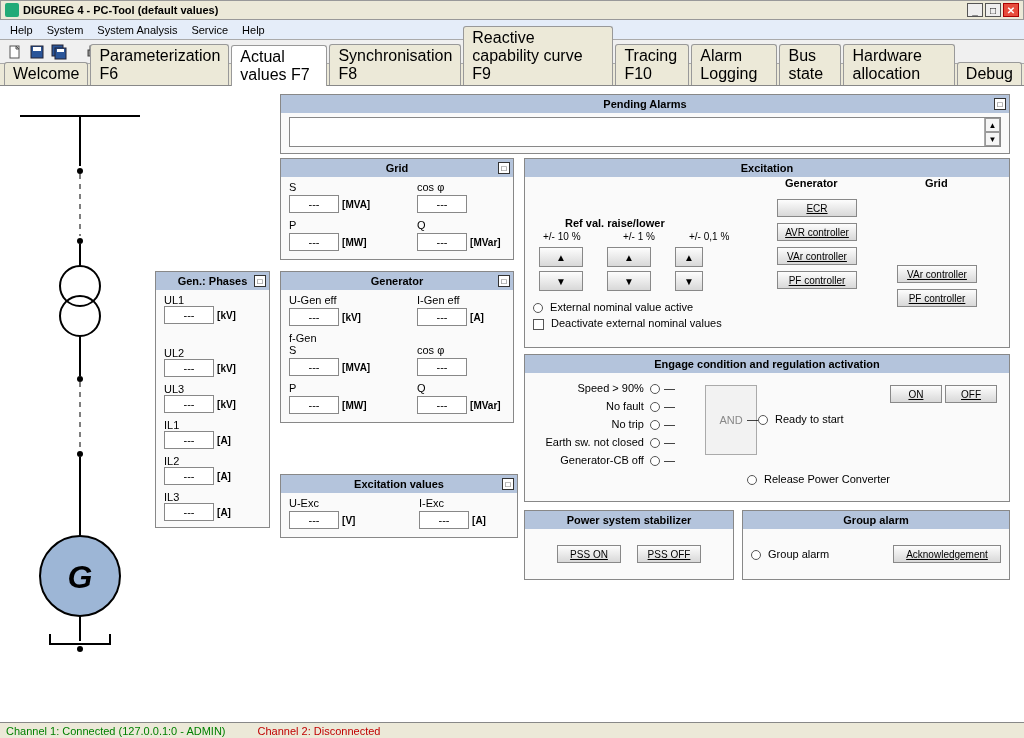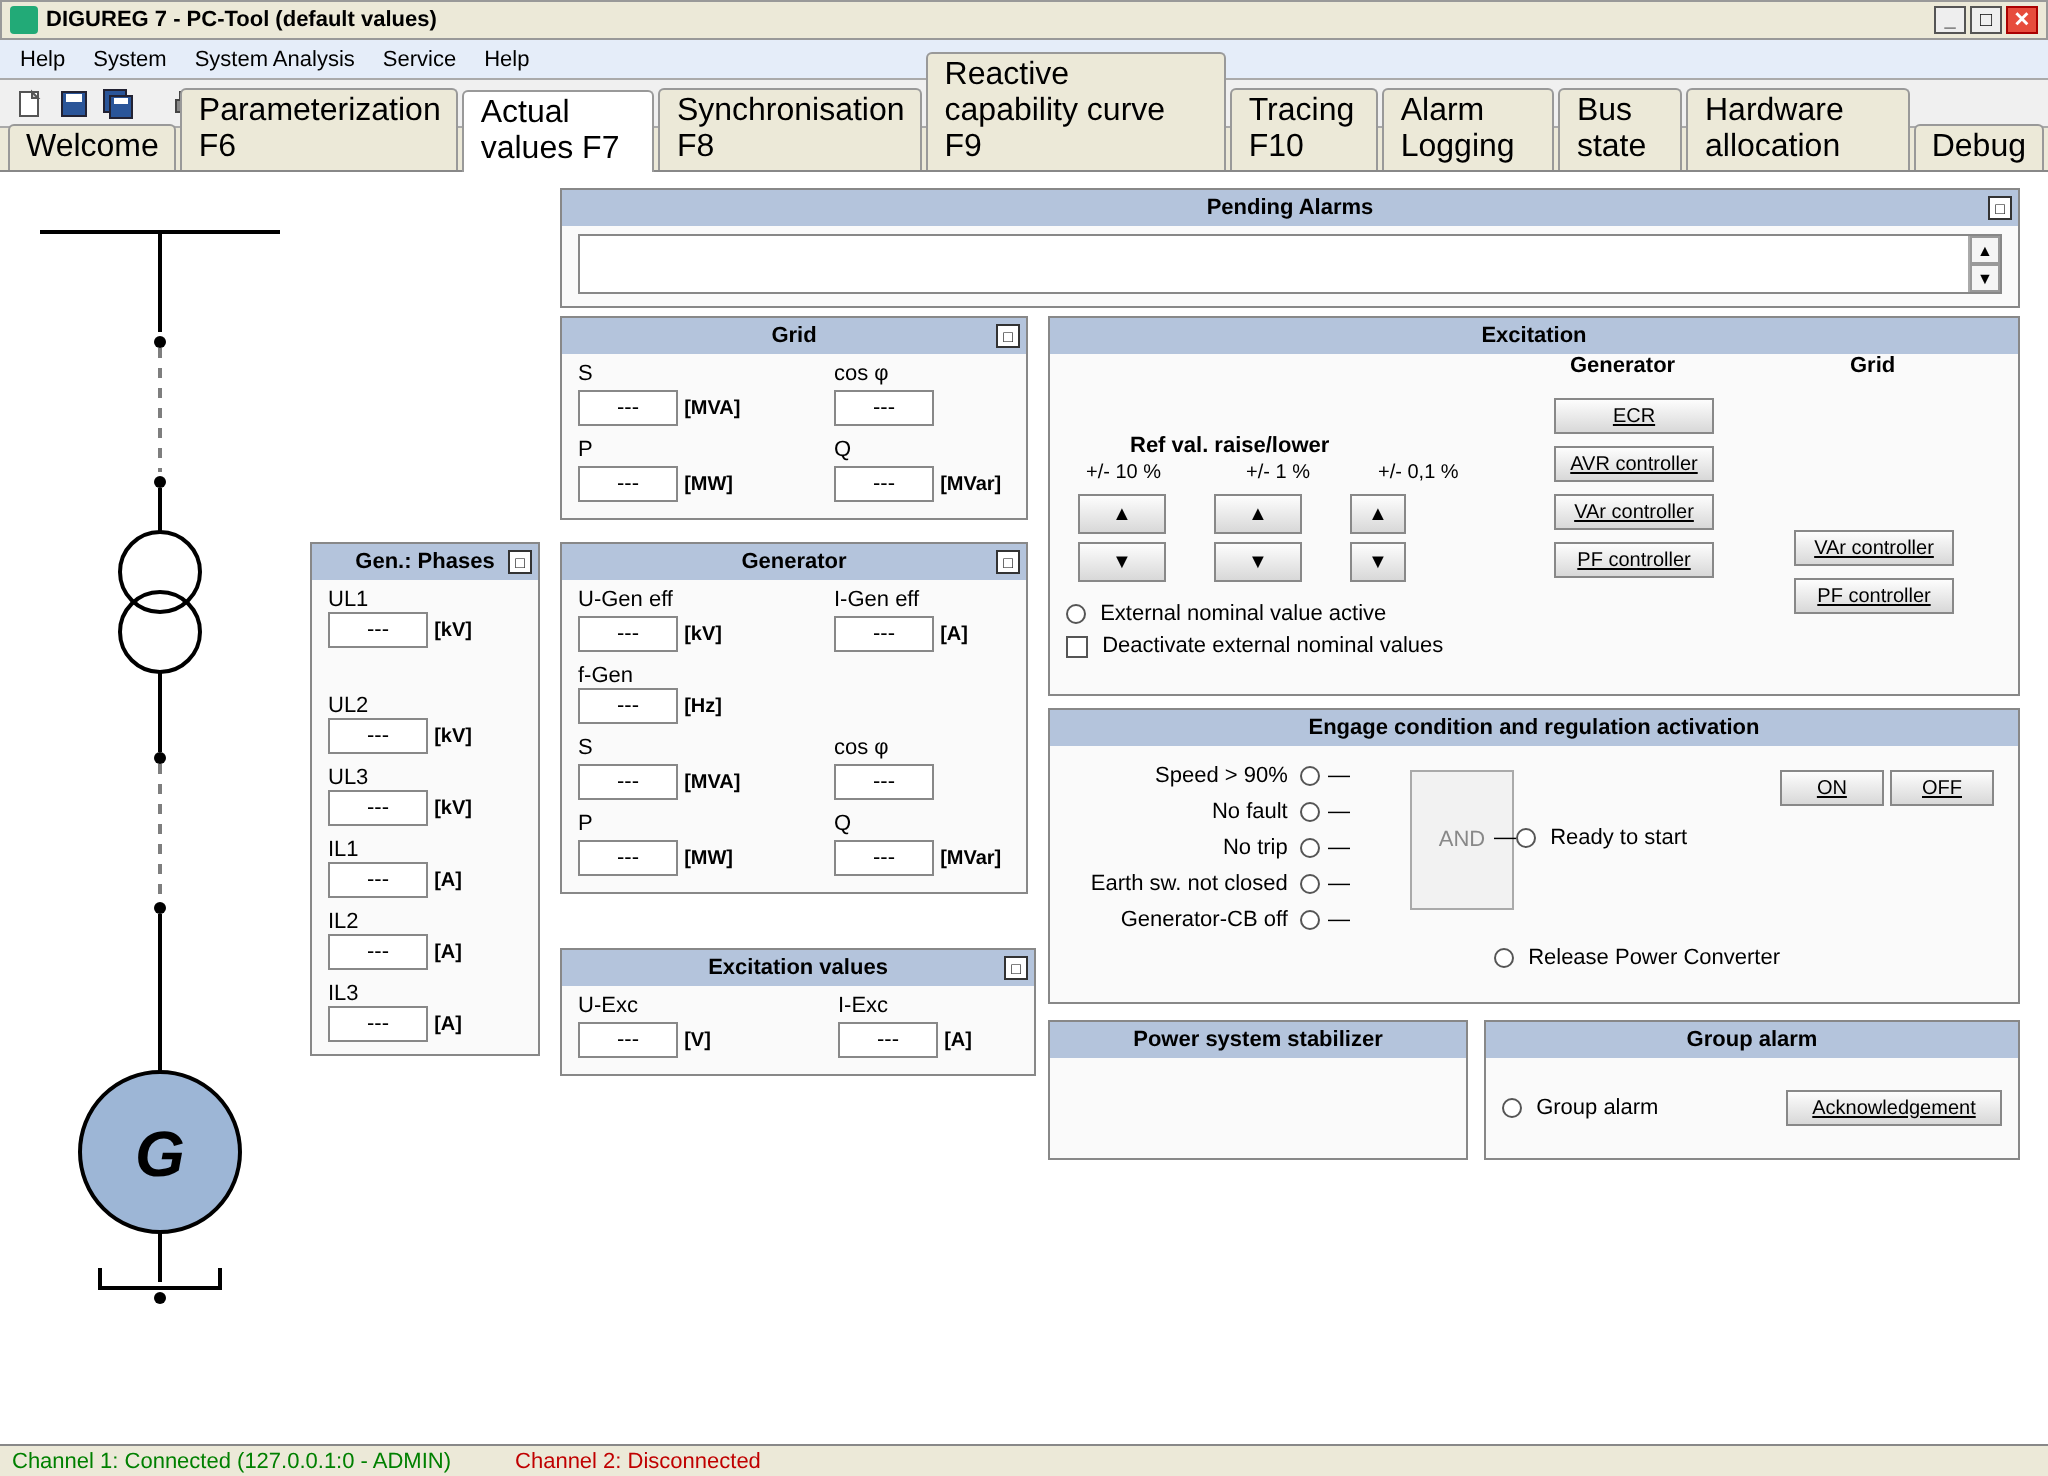--- a/index.html
+++ b/index.html
@@ -68,21 +68,21 @@
   
   .alarmtext { background: #fff; border: 1px solid #888; height: 30px; display:flex; align-items:center; padding:0 4px; position: relative;}
   .alarmtext .scroll { position:absolute; right:0; top:0; bottom:0; width:16px; background:#e0e0e0; border-left:1px solid #aaa; display:flex; flex-direction:column; justify-content:space-between;}
   .alarmtext .scroll span{height:14px; display:flex; align-items:center; justify-content:center; font-size:8px; border:1px solid #999; background:#f5f5f5;}
 </style>
 </head>
 <body>
 
 <div class="titlebar">
   <div class="app-icon"></div>
-  <div class="title">DIGUREG 7 - PC-Tool   (default values)</div>
+  <div class="title">DIGUREG 4 - PC-Tool   (default values)</div>
   <div class="winbtns">
     <div class="winbtn">_</div>
     <div class="winbtn">□</div>
     <div class="winbtn close">✕</div>
   </div>
 </div>
 
 <div class="menubar">
   <span>Help</span>
   <span>System</span>
@@ -252,21 +252,20 @@
           </div>
         <div class="col">
             <div class="lbl">I-Gen eff</div>
           </div>
       </div>
       <div class="row2" style="margin-bottom:6px">
         <div class="col"><span class="readout">---</span> <span class="unit">[kV]</span></div>
         <div class="col"><span class="readout">---</span> <span class="unit">[A]</span></div>
       </div>
       <div class="lbl">f-Gen</div>
-      <div style="margin-bottom:6px"><span class="readout">---</span> <span class="unit">[Hz]</span></div>
       <div class="row2">
         <div class="col">
             <div class="lbl">S</div>
           </div>
         <div class="col">
             <div class="lbl">cos φ</div>
           </div>
       </div>
       <div class="row2" style="margin-bottom:6px">
         <div class="col"><span class="readout">---</span> <span class="unit">[MVA]</span></div>
@@ -383,20 +382,24 @@
       <div style="position:absolute; left:222px; top:100px;">
         <span class="radio-led"></span>&nbsp;<span>Release Power Converter</span>
       </div>
     </div>
   </div>
 
   <div class="panel" style="left:524px; top:424px; width:210px; height:70px;">
     <div class="panel-header">
       <span>Power system stabilizer</span>
     </div>
+    <div class="panel-body" style="display:flex; gap:16px; justify-content:center; padding-top:16px;">
+      <div class="gen-btn" style="width:64px;">PSS ON</div>
+      <div class="gen-btn" style="width:64px;">PSS OFF</div>
+    </div>
   </div>
 
   <div class="panel" style="left:742px; top:424px; width:268px; height:70px;">
     <div class="panel-header">
       <span>Group alarm</span>
     </div>
     <div class="panel-body" style="display:flex; align-items:center; justify-content:space-between; padding-top:16px;">
       <div><span class="radio-led"></span>&nbsp;<span>Group alarm</span></div>
       <div class="gen-btn" style="width:108px;">Acknowledgement</div>
     </div>

